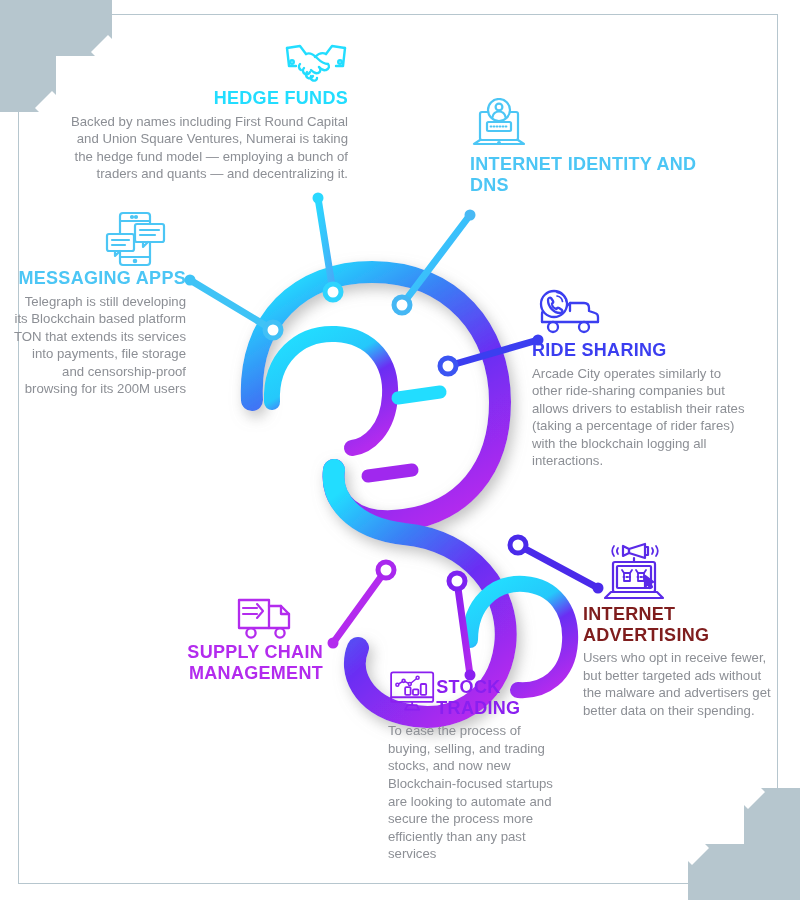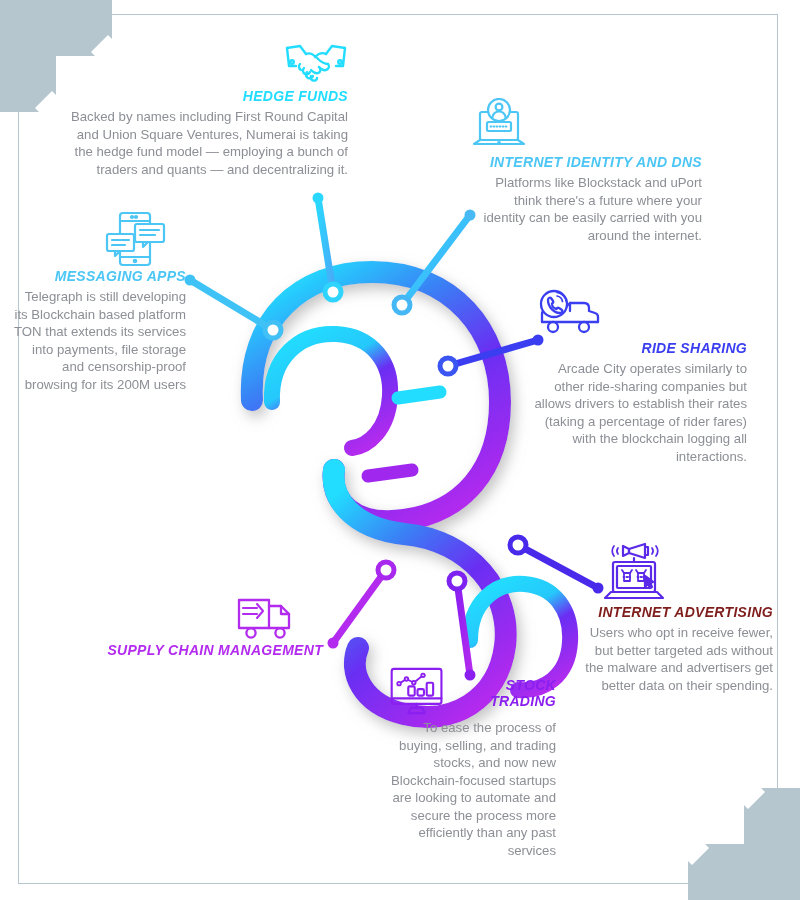--- a/index.html
+++ b/index.html
@@ -42,28 +42,28 @@
     position:absolute;left:18px;top:14px;width:760px;height:870px;
     border:1px solid #b6c6ce;box-sizing:border-box;background:transparent;
   }
 
   
   #swirl-art{position:absolute;left:0;top:0;width:800px;height:900px;}
 
   
   .block{position:absolute;}
   .heading{
-    font-weight:bold;font-size:14px;letter-spacing:.3px;line-height:1.15;
-    margin:0 0 4px 0;text-transform:uppercase;font-style:italic;
+    font-weight:bold;font-size:18px;letter-spacing:.3px;line-height:1.15;
+    margin:0 0 4px 0;text-transform:uppercase;
   }
   .body{
     font-size:13.2px;line-height:1.33;color:#8c8f95;margin:0;
   }
   .ta-r{text-align:right;}
-  .ta-l{text-align:right;}
+  .ta-l{text-align:left;}
   .icon{display:block;}
   .icon-r{margin-left:auto;}
 
   
   #sec-hedge-funds{left:60px;top:40px;width:288px;}
   #sec-internet-identity{left:470px;top:98px;width:232px;}
   #sec-messaging-apps{left:14px;top:210px;width:172px;}
   #sec-ride-sharing{left:532px;top:288px;width:215px;}
   #sec-internet-advertising{left:583px;top:540px;width:190px;}
   #sec-stock-trading{left:388px;top:663px;width:168px;}
@@ -216,21 +216,20 @@
         <path d="M20.5,28.5 L21.5,28.5"></path>
           <path d="M23.5,28.5 L24.5,28.5"></path>
         <path d="M26.5,28.5 L27.5,28.5"></path>
           <path d="M29.5,28.5 L30.5,28.5"></path>
         <path d="M32.5,28.5 L33.5,28.5"></path>
           <path d="M35.5,28.5 L36.5,28.5"></path>
       </g>
     </g>
   </svg>
   <p class="heading" style="color: rgb(76, 198, 245);">INTERNET IDENTITY AND DNS</p>
-  <p class="body">Platforms like Blockstack and uPort think there's a future where your identity can be easily carried with you around the internet.</p>
 </div>
 
 <div class="block ta-r" id="sec-messaging-apps">
   <svg class="icon icon-r" width="66" height="58" viewBox="0 0 66 58" style="margin-right:18px;">
     <g fill="none" stroke="#4cc6f5" stroke-width="2.2" stroke-linecap="round" stroke-linejoin="round">
       <rect x="18" y="3" width="30" height="52" rx="3"></rect>
       <path d="M18,11 L48,11"></path>
       <path d="M18,47 L48,47"></path>
       <circle cx="30" cy="7" r="1" fill="#4cc6f5"></circle>
       <circle cx="34" cy="7" r="1" fill="#4cc6f5"></circle>

